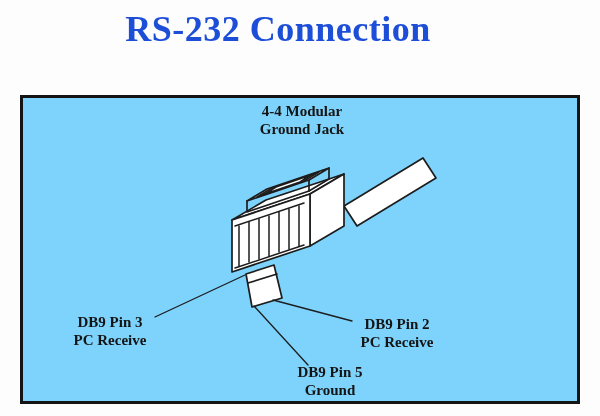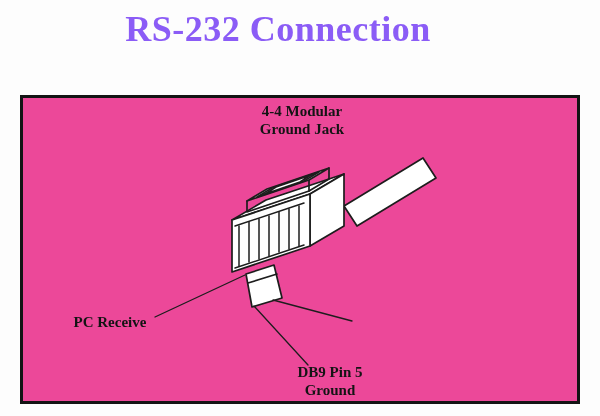--- a/index.html
+++ b/index.html
@@ -13,29 +13,29 @@
     color: #111;
   }
   .page-title {
     position: absolute;
     top: 8px; left: 0; width: 556px;
     margin: 0;
     text-align: center;
     font-size: 36px;
     font-weight: 700;
     letter-spacing: 0.5px;
-    color: #8b5cf6;
+    color: #1d4ed8;
     font-family: "Liberation Serif", serif;
   }
   .diagram-box {
     position: absolute;
     left: 20px; top: 95px;
     width: 560px; height: 309px;
     border: 3px solid #141414;
-    background: #ec4899;
+    background: #7dd3fc;
   }
   .diagram-svg {
     position: absolute;
     left: 0; top: 0;
     width: 554px; height: 303px;
   }
   .lbl {
     position: absolute;
     font-size: 15px;
     line-height: 18px;
@@ -98,23 +98,28 @@
         <line x1="285" y1="267" x2="231" y2="208"></line>
       </g>
     </svg>
 
     <div class="lbl lbl-jack">
       <div>4-4 Modular</div>
       <div>Ground Jack</div>
     </div>
 
     <div class="lbl lbl-pin3">
+      <div>DB9 Pin 3</div>
       <div>PC Receive</div>
     </div>
 
+    <div class="lbl lbl-pin2">
+      <div>DB9 Pin 2</div>
+      <div>PC Receive</div>
+    </div>
 
     <div class="lbl lbl-pin5">
       <div>DB9 Pin 5</div>
       <div>Ground</div>
     </div>
 
   </div>
 </div>
 
 </body></html>

